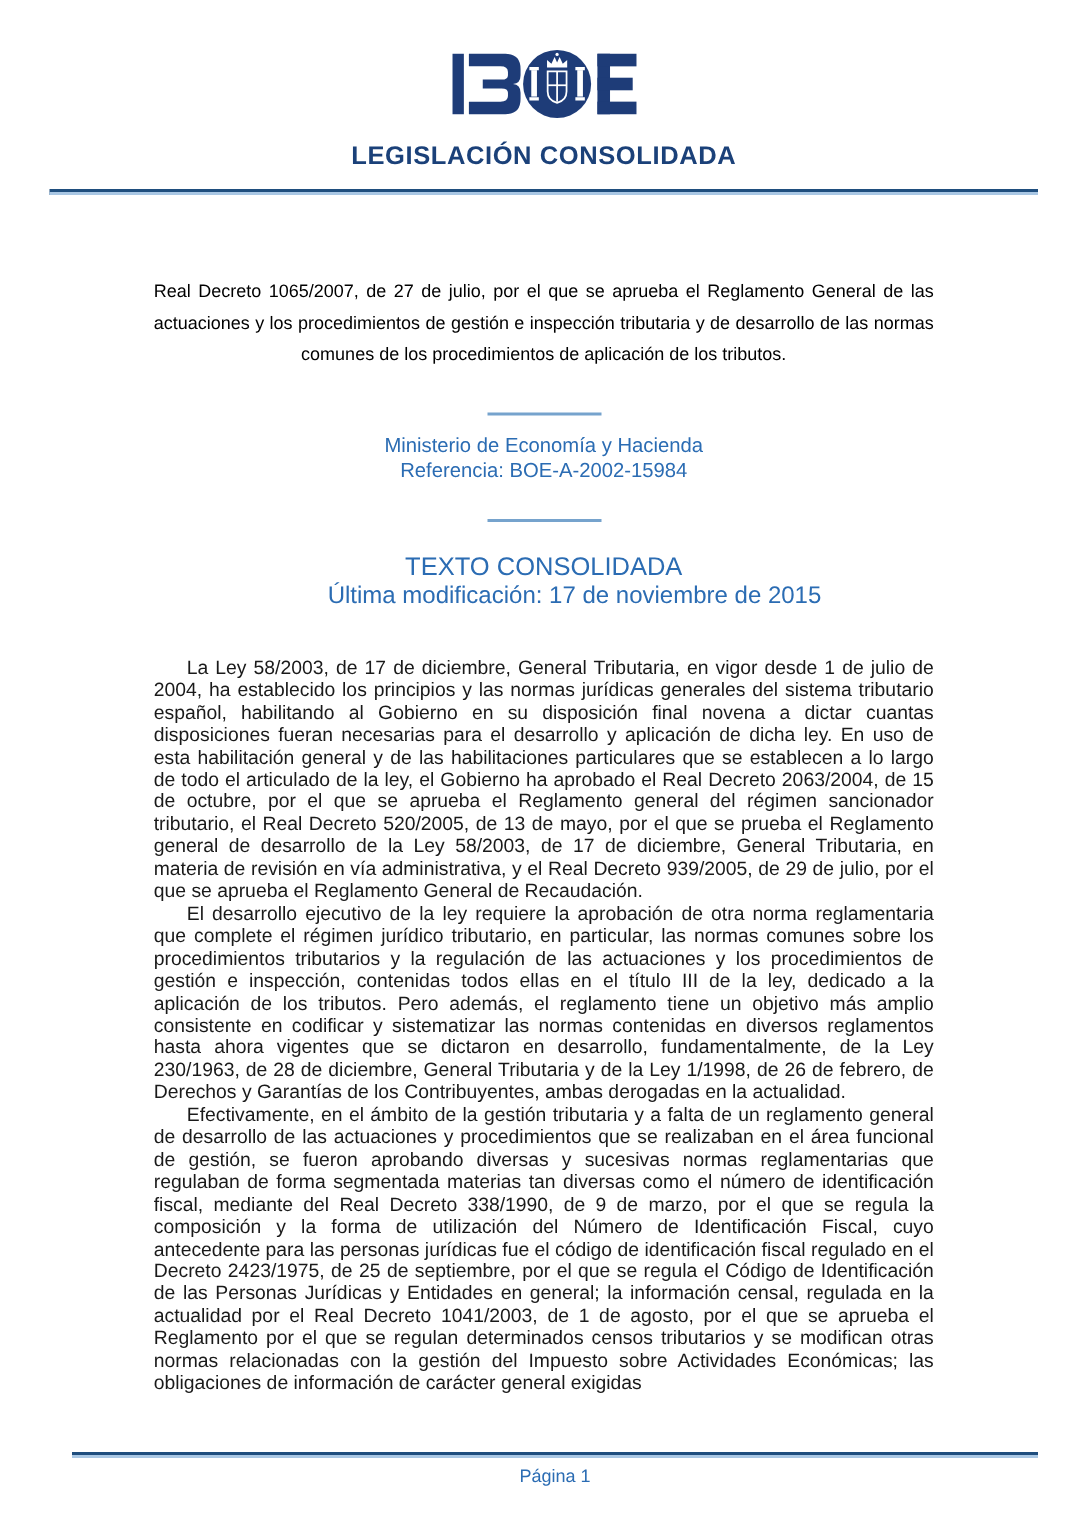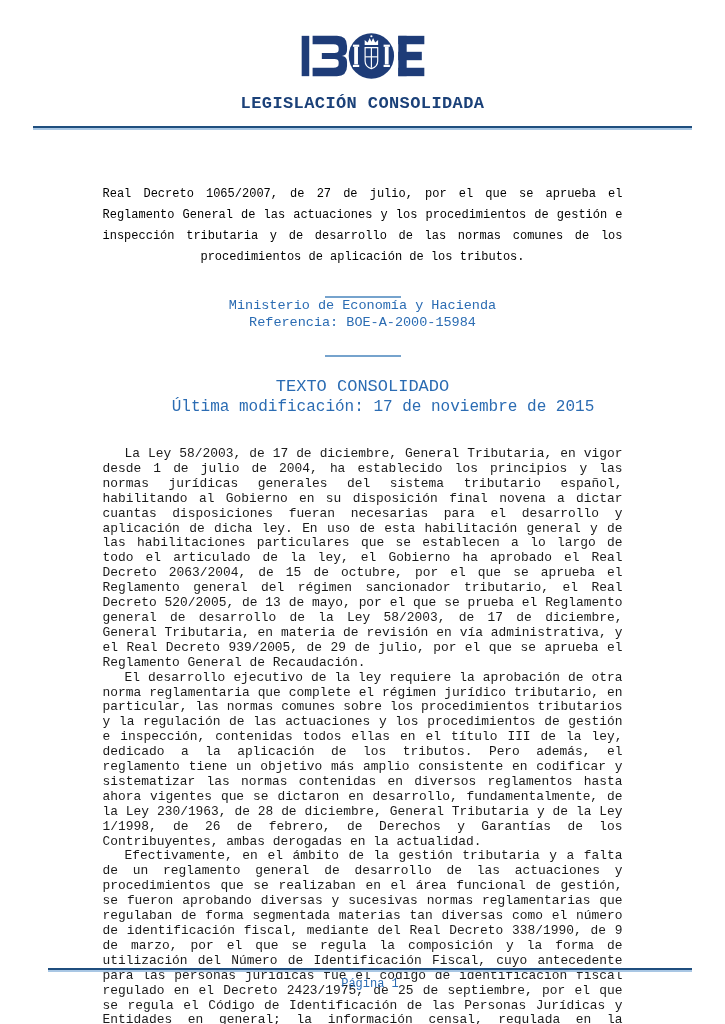--- a/index.html
+++ b/index.html
@@ -9,21 +9,21 @@
     --accent-blue:#2b6cb3;
     --rule-dark:#1f4e7e;
     --rule-light:#a9c7e4;
     --sep-blue:#76a3cd;
     --body-text:#1a1a1a;
   }
   html,body{margin:0;padding:0;background:#ffffff;}
   .page{
     width:725px;height:1024px;margin:0 auto;background:#ffffff;
     position:relative;overflow:hidden;
-    font-family:Liberation Mono, monospace;
+    font-family:Liberation Sans, sans-serif;
   }
   .page-header{padding-top:28px;text-align:center;}
   .logo{display:block;margin:0 auto;width:126px;height:56px;}
   .header-title{
     margin:10px 0 0 0;font-size:17px;line-height:20px;font-weight:bold;
     color:var(--header-navy);letter-spacing:.4px;text-align:center;
   }
   .rule-major{
     margin:12px 33px 0 33px;height:2px;background:var(--rule-dark);
     border-bottom:2px solid var(--rule-light);
@@ -31,21 +31,21 @@
   .doc-title{
     width:520px;margin:54px auto 0 auto;font-size:12px;line-height:21px;
     font-weight:normal;color:#000;text-align:justify;text-align-last:center;
   }
   .sep-line{
     width:76px;height:2px;background:var(--sep-blue);
     margin:28px auto 0 auto;border:0;
   }
   .sep-line.second{margin-top:24px;}
   .meta{
-    text-align:center;color:var(--accent-blue);
+    margin-top:12px;text-align:center;color:var(--accent-blue);
     font-size:13.5px;line-height:16.5px;
   }
   .meta div{margin:0;}
   .consolidated{margin-top:20px;text-align:center;color:var(--accent-blue);}
   .consolidated-title{font-size:17px;line-height:20px;margin:0;font-weight:normal;}
   .consolidated-sub{font-size:16px;line-height:20px;margin:0;font-weight:normal;padding-left:41px;}
   .body-text{
     width:520px;margin:30px auto 0 auto;color:var(--body-text);
     font-size:12.9px;line-height:14.9px;text-align:justify;
   }
@@ -97,27 +97,27 @@
 
   <div class="rule-major"></div>
 
   <main>
     <h2 class="doc-title">Real Decreto 1065/2007, de 27 de julio, por el que se aprueba el Reglamento General de las actuaciones y los procedimientos de gestión e inspección tributaria y de desarrollo de las normas comunes de los procedimientos de aplicación de los tributos.</h2>
 
     <hr class="sep-line">
 
     <div class="meta">
       <div>Ministerio de Economía y Hacienda</div>
-      <div>Referencia: BOE-A-2000-15984</div>
+      <div>Referencia: BOE-A-2002-15984</div>
     </div>
 
     <hr class="sep-line second">
 
     <div class="consolidated">
-      <h3 class="consolidated-title">TEXTO CONSOLIDADO</h3>
+      <h3 class="consolidated-title">TEXTO CONSOLIDADA</h3>
       <h4 class="consolidated-sub">Última modificación: 17 de noviembre de 2015</h4>
     </div>
 
     <div class="body-text">
       <p>La Ley 58/2003, de 17 de diciembre, General Tributaria, en vigor desde 1 de julio de 2004, ha establecido los principios y las normas jurídicas generales del sistema tributario español, habilitando al Gobierno en su disposición final novena a dictar cuantas disposiciones fueran necesarias para el desarrollo y aplicación de dicha ley. En uso de esta habilitación general y de las habilitaciones particulares que se establecen a lo largo de todo el articulado de la ley, el Gobierno ha aprobado el Real Decreto 2063/2004, de 15 de octubre, por el que se aprueba el Reglamento general del régimen sancionador tributario, el Real Decreto 520/2005, de 13 de mayo, por el que se prueba el Reglamento general de desarrollo de la Ley 58/2003, de 17 de diciembre, General Tributaria, en materia de revisión en vía administrativa, y el Real Decreto 939/2005, de 29 de julio, por el que se aprueba el Reglamento General de Recaudación.</p>
       <p>El desarrollo ejecutivo de la ley requiere la aprobación de otra norma reglamentaria que complete el régimen jurídico tributario, en particular, las normas comunes sobre los procedimientos tributarios y la regulación de las actuaciones y los procedimientos de gestión e inspección, contenidas todos ellas en el título III de la ley, dedicado a la aplicación de los tributos. Pero además, el reglamento tiene un objetivo más amplio consistente en codificar y sistematizar las normas contenidas en diversos reglamentos hasta ahora vigentes que se dictaron en desarrollo, fundamentalmente, de la Ley 230/1963, de 28 de diciembre, General Tributaria y de la Ley 1/1998, de 26 de febrero, de Derechos y Garantías de los Contribuyentes, ambas derogadas en la actualidad.</p>
       <p>Efectivamente, en el ámbito de la gestión tributaria y a falta de un reglamento general de desarrollo de las actuaciones y procedimientos que se realizaban en el área funcional de gestión, se fueron aprobando diversas y sucesivas normas reglamentarias que regulaban de forma segmentada materias tan diversas como el número de identificación fiscal, mediante del Real Decreto 338/1990, de 9 de marzo, por el que se regula la composición y la forma de utilización del Número de Identificación Fiscal, cuyo antecedente para las personas jurídicas fue el código de identificación fiscal regulado en el Decreto 2423/1975, de 25 de septiembre, por el que se regula el Código de Identificación de las Personas Jurídicas y Entidades en general; la información censal, regulada en la actualidad por el Real Decreto 1041/2003, de 1 de agosto, por el que se aprueba el Reglamento por el que se regulan determinados censos tributarios y se modifican otras normas relacionadas con la gestión del Impuesto sobre Actividades Económicas; las obligaciones de información de carácter general exigidas</p>
     </div>
   </main>
 

